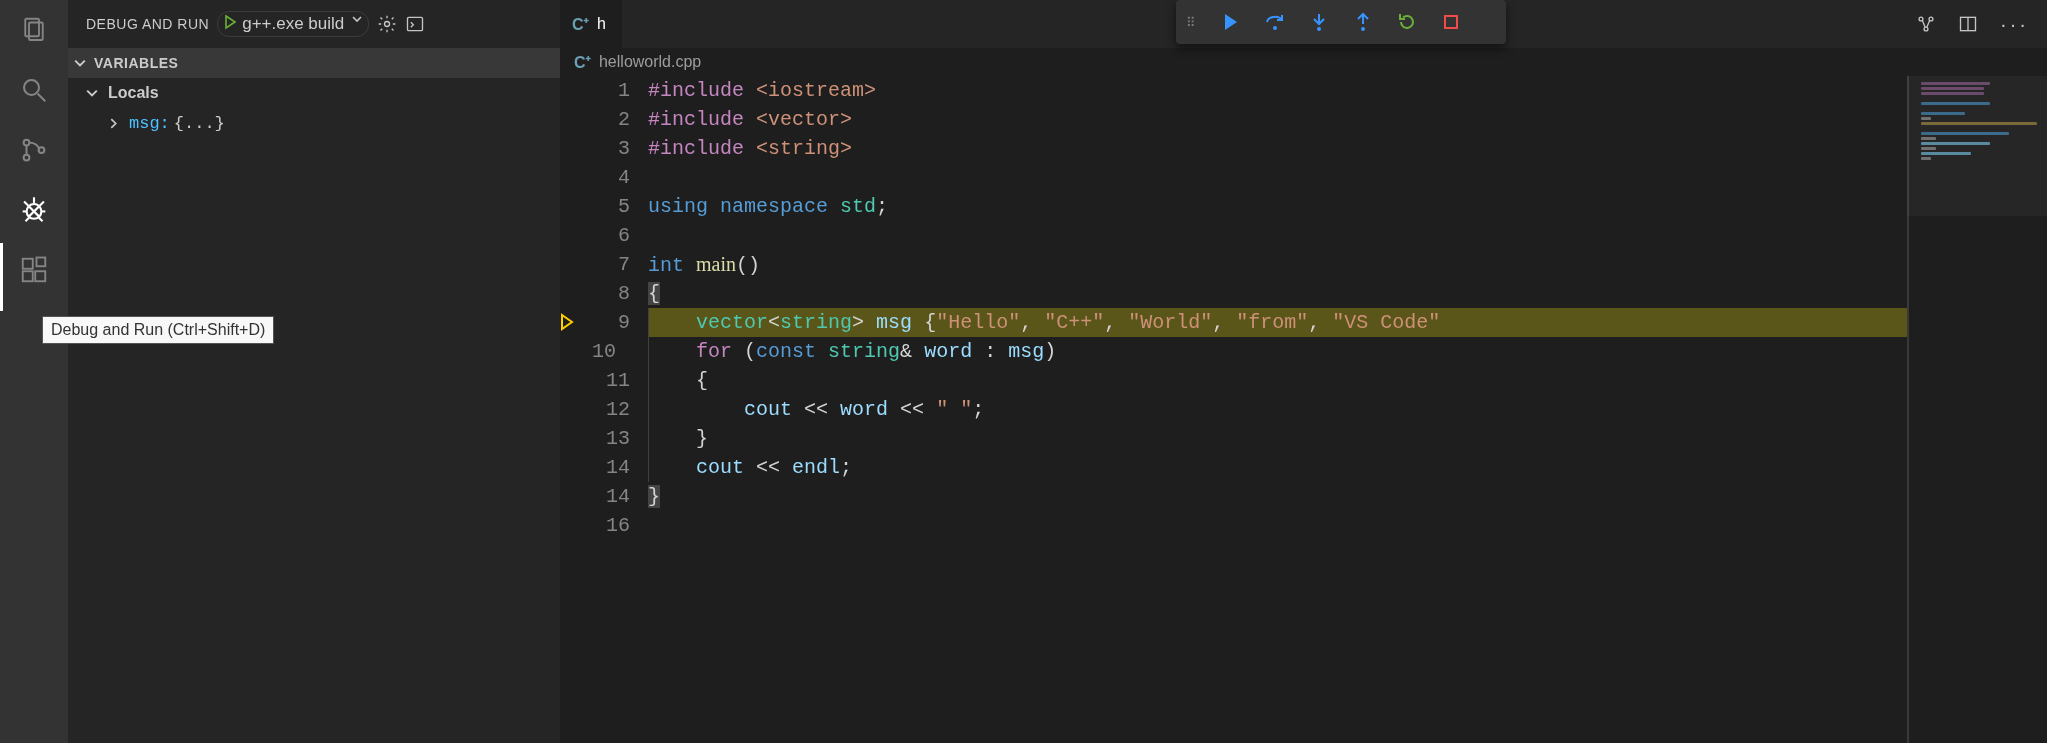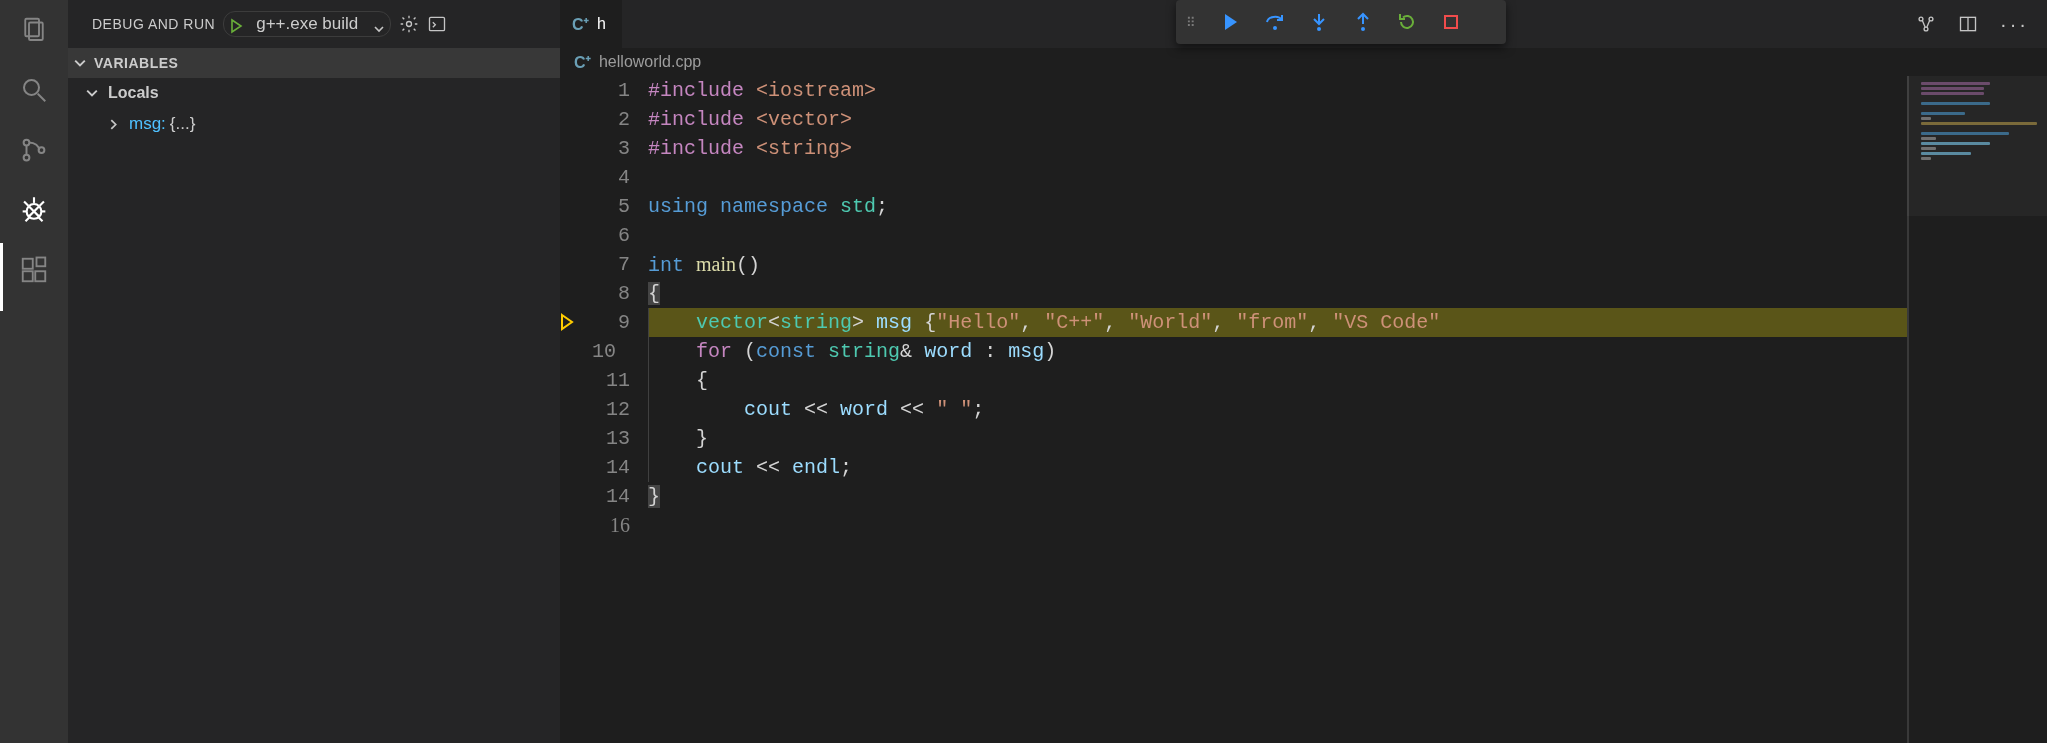--- a/index.html
+++ b/index.html
@@ -52,28 +52,28 @@
   .sidebar {
     width: 492px;
     background: #252526;
     display: flex;
     flex-direction: column;
   }
   .sidebar-header {
     height: 48px;
     display: flex;
     align-items: center;
-    padding: 0 10px 0 24px;
+    padding: 0 10px 0 18px;
     gap: 8px;
     color: #cccccc;
     font-size: 14px;
   }
   .sidebar-title { flex: 0 0 auto; letter-spacing: .5px; }
   .run-launch {
-    display: flex; align-items: flex-end; gap: 12px;
+    display: flex; align-items: flex-start; gap: 4px;
     border: 1px solid #3c3c3c;
     border-radius: 12px;
     padding: 2px 6px 2px 4px;
     font-size: 17px;
   }
   .play-glyph { color: #6aaf3a; font-size: 16px; }
   .config-name { color: #cccccc; }
   .chev { color: #c5c5c5; font-size: 10px; margin-left: 4px; }
   .gear { color: #c5c5c5; width: 20px; text-align: center; font-size: 18px; cursor: pointer; }
   .console-icon { color: #c5c5c5; width: 20px; text-align: center; cursor:pointer; }
@@ -94,21 +94,21 @@
     padding: 6px 0 6px 18px;
     font-size: 16px;
     color: #cccccc;
     cursor: pointer;
   }
   .locals-row .chevdown { margin-right: 10px; font-size: 12px; }
   .var-row {
     display: flex; align-items: center;
     padding: 6px 0 6px 40px;
     font-size: 17px;
-    font-family: Liberation Sans, sans-serif;
+    font-family: Liberation Mono, monospace;
   }
   .var-row .chevright { margin-right: 10px; font-size: 11px; color:#c5c5c5; }
   .var-name { color: #4fc1ff; }
   .var-val { color: #cccccc; margin-left: 4px; }
   .sidebar-spacer { flex: 1; }
   
   .editor-area {
     flex: 1;
     display: flex;
     flex-direction: column;
@@ -264,20 +264,21 @@
   </div>
   <div class="activity-item">
     <svg width="30" height="30" viewBox="0 0 24 24" fill="none" stroke="currentColor" stroke-width="1.5">
         <rect x="3" y="3" width="8" height="8"></rect>
         <rect x="3" y="13" width="8" height="8"></rect>
         <rect x="13" y="13" width="8" height="8"></rect>
         <rect x="14" y="2" width="7" height="7"></rect>
       </svg>
   </div>
 
+  <div class="tooltip">Debug and Run (Ctrl+Shift+D)</div>
 </div>
 
 <div class="sidebar">
   <div class="sidebar-header">
     <span class="sidebar-title">DEBUG AND RUN</span>
     <div class="run-launch">
       <span class="play-glyph">
         <svg width="16" height="16" viewBox="0 0 16 16" fill="none" stroke="#6aaf3a" stroke-width="1.6">
             <polygon points="4,2 13,8 4,14"></polygon>
           </svg>
@@ -426,21 +427,21 @@
         <div style="height: 29px;">6</div>
         <div style="height: 29px;">7</div>
         <div style="height: 29px;">8</div>
         <div style="height: 29px;">9</div>
         <div style="height: 29px; text-align: center;">10</div>
         <div style="height: 29px;">11</div>
         <div style="height: 29px;">12</div>
         <div style="height: 29px;">13</div>
         <div style="height: 29px;">14</div>
         <div style="height: 29px;">14</div>
-        <div style="height: 29px; font-family: Liberation Serif, serif;">16</div>
+        <div style="height: 29px;">16</div>
       </div>
     <div class="code" id="code"><div class="line"><span><span class="tk-include">#include</span> <span class="tk-str">&lt;iostream&gt;</span></span></div><div class="line"><span><span class="tk-include">#include</span> <span class="tk-str">&lt;vector&gt;</span></span></div><div class="line"><span><span class="tk-include">#include</span> <span class="tk-str">&lt;string&gt;</span></span></div><div class="line"><span></span></div><div class="line"><span><span class="tk-type">using</span> <span class="tk-type">namespace</span> <span class="tk-type2">std</span><span class="tk-punc">;</span></span></div><div class="line"><span></span></div><div class="line"><span><span class="tk-type">int</span> <span class="tk-func">main</span><span class="tk-punc">()</span></span></div><div class="line"><span><span class="brace-bg">{</span></span></div><div class="line hl"><span class="indent-guide"></span><span>    <span class="tk-type2">vector</span><span class="tk-punc">&lt;</span><span class="tk-type2">string</span><span class="tk-punc">&gt;</span> <span class="tk-ident">msg</span> <span class="tk-punc">{</span><span class="tk-str">"Hello"</span><span class="tk-punc">,</span> <span class="tk-str">"C++"</span><span class="tk-punc">,</span> <span class="tk-str">"World"</span><span class="tk-punc">,</span> <span class="tk-str">"from"</span><span class="tk-punc">,</span> <span class="tk-str">"VS Code"</span></span></div><div class="line"><span class="indent-guide"></span><span></span></div><div class="line"><span class="indent-guide"></span><span>    <span class="tk-kw">for</span> <span class="tk-punc">(</span><span class="tk-type">const</span> <span class="tk-type2">string</span><span class="tk-punc">&amp;</span> <span class="tk-ident">word</span> <span class="tk-punc">:</span> <span class="tk-ident">msg</span><span class="tk-punc">)</span></span></div><div class="line"><span class="indent-guide"></span><span>    <span class="tk-punc">{</span></span></div><div class="line"><span class="indent-guide"></span><span>        <span class="tk-ident">cout</span> <span class="tk-op">&lt;&lt;</span> <span class="tk-ident">word</span> <span class="tk-op">&lt;&lt;</span> <span class="tk-str">" "</span><span class="tk-punc">;</span></span></div><div class="line"><span class="indent-guide"></span><span>    <span class="tk-punc">}</span></span></div><div class="line"><span class="indent-guide"></span><span>    <span class="tk-ident">cout</span> <span class="tk-op">&lt;&lt;</span> <span class="tk-ident">endl</span><span class="tk-punc">;</span></span></div><div class="line"><span><span class="brace-bg">}</span></span></div></div>
   </div>
 
   <div class="minimap">
     <div class="mm-slider"></div>
     <div style="position:absolute;top:4px;left:6px;right:6px;">
       <div class="mm-line" style="background:#6b4b6b;width:55%"></div>
       <div class="mm-line" style="background:#6b4b6b;width:50%"></div>
       <div class="mm-line" style="background:#6b4b6b;width:50%"></div>

